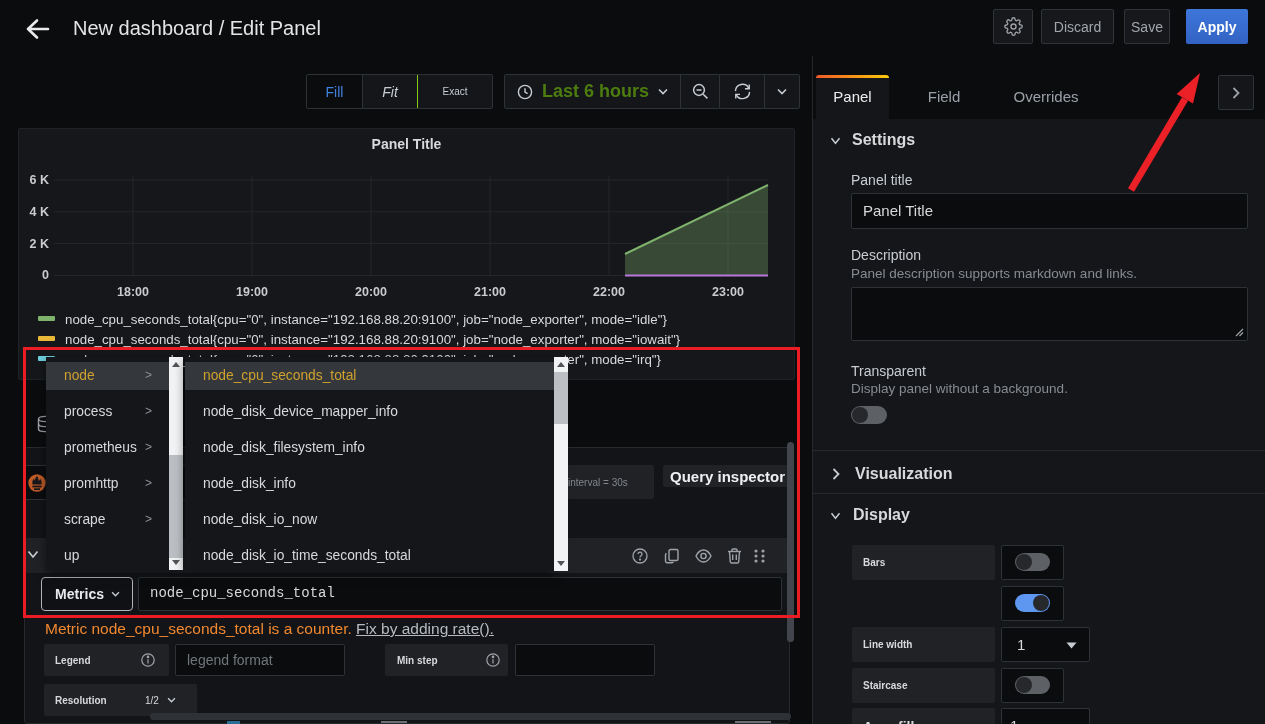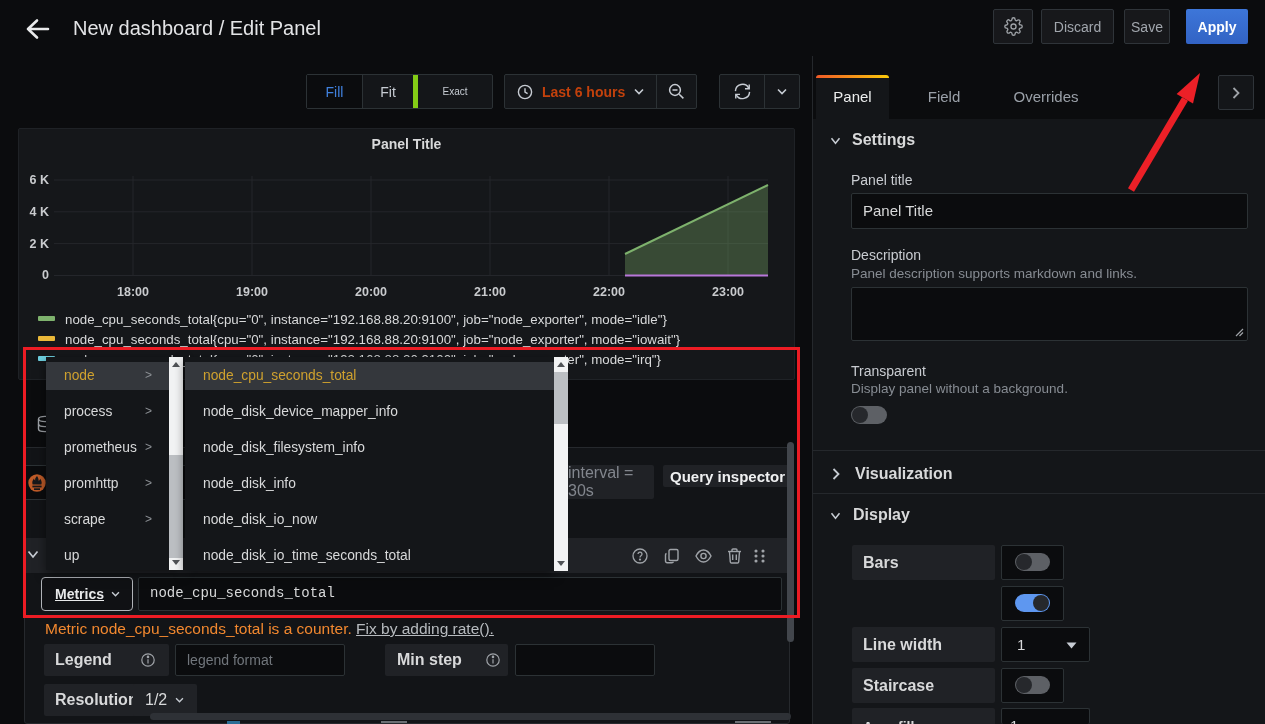--- a/index.html
+++ b/index.html
@@ -4,21 +4,21 @@
 <style>
   * { margin:0; padding:0; box-sizing:border-box; }
   html,body { width:1265px; height:724px; background:#0b0c0e; overflow:hidden;
     font-family:"Liberation Sans", sans-serif; }
   .abs { position:absolute; }
   #stage { position:relative; width:1265px; height:724px; background:#0b0c0e; }
   .btn { position:absolute; border:1px solid #2f3439; border-radius:2px;
     background:#17181b; color:#a1a6ad; font-size:14px; display:flex;
     align-items:center; justify-content:center; }
   .ibox { background:#0b0c0e; border:1px solid #2c3235; border-radius:2px; }
-  .lbox { background:#202226; border-radius:2px; color:#d8d9da; font-size:16px;
+  .lbox { background:#202226; border-radius:2px; color:#d8d9da; font-size:10px;
     display:flex; align-items:center; }
 </style>
 </head>
 <body>
 <div id="stage">
 
   <svg class="abs" style="left:24px;top:15px" width="28" height="28" viewBox="0 0 28 28">
     <path d="M4 14 H24 M4 14 L13 5.5 M4 14 L13 22.5" stroke="#e9eaeb" stroke-width="2.6" fill="none" stroke-linecap="round" stroke-linejoin="round"></path>
   </svg>
   <div class="abs" style="left:73px;top:17px;font-size:20px;color:#e3e4e6;">New dashboard / Edit Panel</div>
@@ -28,30 +28,30 @@
       <circle cx="12" cy="12" r="3.2"></circle>
       <path d="M19.4 15a1.65 1.65 0 0 0 .33 1.82l.06.06a2 2 0 1 1-2.83 2.83l-.06-.06a1.65 1.65 0 0 0-1.82-.33 1.65 1.65 0 0 0-1 1.51V21a2 2 0 1 1-4 0v-.09A1.65 1.65 0 0 0 9 19.4a1.65 1.65 0 0 0-1.82.33l-.06.06a2 2 0 1 1-2.83-2.83l.06-.06a1.65 1.65 0 0 0 .33-1.82 1.65 1.65 0 0 0-1.51-1H3a2 2 0 1 1 0-4h.09A1.65 1.65 0 0 0 4.6 9a1.65 1.65 0 0 0-.33-1.82l-.06-.06a2 2 0 1 1 2.83-2.83l.06.06a1.65 1.65 0 0 0 1.82.33H9a1.65 1.65 0 0 0 1-1.51V3a2 2 0 1 1 4 0v.09a1.65 1.65 0 0 0 1 1.51 1.65 1.65 0 0 0 1.82-.33l.06-.06a2 2 0 1 1 2.83 2.83l-.06.06a1.65 1.65 0 0 0-.33 1.82V9a1.65 1.65 0 0 0 1.51 1H21a2 2 0 1 1 0 4h-.09a1.65 1.65 0 0 0-1.51 1z"></path>
     </svg>
   </div>
   <div class="btn" style="left:1041px;top:9px;width:73px;height:35px;">Discard</div>
   <div class="btn" style="left:1124px;top:9px;width:46px;height:35px;">Save</div>
   <div class="btn" style="left:1186px;top:9px;width:62px;height:35px;background:#3465c0;background:linear-gradient(180deg,#3d76d9,#3263c4);border:none;color:#fff;font-weight:bold;">Apply</div>
 
   <div class="abs" style="left:306px;top:74px;height:35px;display:flex;border:1px solid #2c3235;border-radius:2px;background:#141619;">
     <div style="width:56px;display:flex;align-items:center;justify-content:center;background:#0b0c0e;color:#4081dd;font-size:14px;border-right:1px solid #2c3235;">Fill</div>
-    <div style="width:55px;display:flex;align-items:center;justify-content:center;color:#c7ccd3;font-size:14px;border-right:5px solid #84cc16;">Fit</div>
+    <div style="width:55px;display:flex;align-items:center;justify-content:center;color:#c7ccd3;font-size:14px;border-right:1px solid #84cc16;font-style:italic;">Fit</div>
     <div style="width:74px;display:flex;align-items:center;justify-content:center;color:#c7ccd3;font-size:10px;">Exact</div>
   </div>
 
   <div class="abs" style="left:504px;top:74px;height:35px;display:flex;border:1px solid #2c3235;border-radius:2px;background:#141619;align-items:center;">
     <svg style="margin-left:12px" width="16" height="16" viewBox="0 0 16 16" fill="none" stroke="#c7ccd3" stroke-width="1.4">
       <circle cx="8" cy="8" r="6.6"></circle>
         <path d="M8 4.2 V8 L10.6 9.6"></path>
     </svg>
-    <div style="margin-left:9px;color:#c2410c;font-size:14px;font-weight:bold;">Last 6 hours</div>
+    <div style="margin-left:9px;color:#4d7c0f;font-size:18px;font-weight:bold;">Last 6 hours</div>
     <svg style="margin-left:9px" width="10" height="7" viewBox="0 0 10 7">
         <path d="M1 1.5 L5 5.5 L9 1.5" stroke="#c7ccd3" stroke-width="1.6" fill="none"></path>
       </svg>
     <div style="width:1px;height:35px;background:#2c3235;margin-left:12px;"></div>
     <div style="width:39px;display:flex;align-items:center;justify-content:center;">
       <svg width="17" height="17" viewBox="0 0 17 17" fill="none" stroke="#c7ccd3" stroke-width="1.5">
         <circle cx="7" cy="7" r="5.4"></circle>
           <path d="M11.2 11.2 L15.4 15.4 M4.5 7 H9.5"></path>
       </svg>
     </div>
@@ -162,21 +162,21 @@
   <svg class="abs" style="left:753px;top:549px" width="13" height="14" viewBox="0 0 13 14" fill="#9fa3a8">
     <circle cx="3" cy="2" r="1.55"></circle>
       <circle cx="10" cy="2" r="1.55"></circle>
     <circle cx="3" cy="7" r="1.55"></circle>
       <circle cx="10" cy="7" r="1.55"></circle>
     <circle cx="3" cy="12" r="1.55"></circle>
       <circle cx="10" cy="12" r="1.55"></circle>
   </svg>
 
   <div class="abs" style="left:41px;top:577px;width:92px;height:34px;background:#101114;border:1px solid #b0b3b8;border-radius:4px;display:flex;align-items:center;">
-    <span style="margin-left:13px;font-size:14px;font-weight:bold;color:#e8e9ea;text-decoration:underline;">Metrics</span>
+    <span style="margin-left:13px;font-size:14px;font-weight:bold;color:#e8e9ea;">Metrics</span>
     <svg style="margin-left:7px" width="9" height="6" viewBox="0 0 10 7">
         <path d="M1 1.5 L5 5.5 L9 1.5" stroke="#c7ccd3" stroke-width="1.6" fill="none"></path>
       </svg>
   </div>
   <div class="ibox abs" style="left:138px;top:577px;width:644px;height:34px;"></div>
   <div class="abs" style="left:150px;top:585px;font-family:'Liberation Mono',monospace;font-size:14px;color:#d8d9da;">node_cpu_seconds_total</div>
 
   <div class="abs" style="left:45px;top:620px;font-size:15.5px;color:#f2882f;">Metric node_cpu_seconds_total is a counter. <span style="color:#b7bbbf;text-decoration:underline;">Fix by adding rate().</span></div>
 
   <div class="lbox abs" style="left:44px;top:644px;width:125px;height:32px;">

